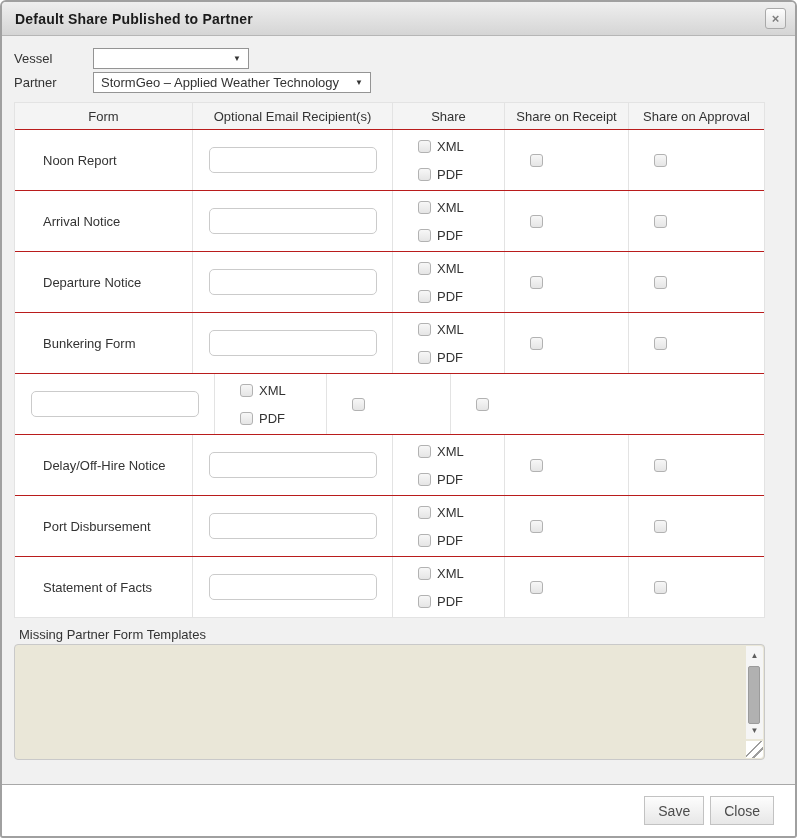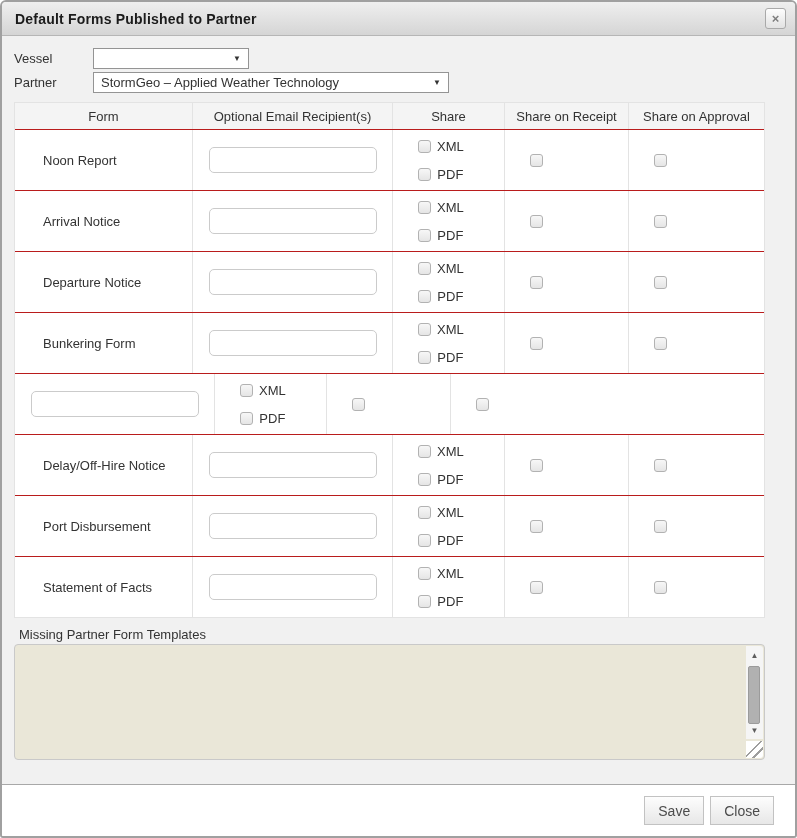--- a/index.html
+++ b/index.html
@@ -41,21 +41,21 @@
   .body { flex: 1 1 auto; padding: 12px 0 0 12px; background: #f1f1f1; }
   .filter-row { display: flex; align-items: center; height: 21px; margin-bottom: 3px; }
   .filter-row .flabel { width: 79px; color: #333; }
   .selectbox {
     height: 21px; background: #fff;
     border: 1px solid #949494;
     display: flex; align-items: center; justify-content: space-between;
     padding: 0 7px; color: #333; cursor: pointer;
   }
   .selectbox.vessel  { width: 156px; }
-  .selectbox.partner { width: 356px; }
+  .selectbox.partner { width: 278px; }
   .selectbox .caret { font-size: 8px; color: #333; margin-left: 8px; }
   
   .ftable { width: 751px; margin-top: 9px; border: 1px solid #e3e3e3; background: #404040; }
   .thead {
     display: flex; height: 26px; align-items: center;
     background: #f4f4f4; color: #333;
   }
   .th, .td { border-right: 1px solid #e3e3e3; height: 100%; }
   .th:last-child, .td:last-child { border-right: none; }
   .th { display: flex; align-items: center; justify-content: center; }
@@ -68,21 +68,21 @@
   .td { display: flex; align-items: center; }
   .td.c-form  { padding-left: 28px; color: #333; }
   .td.c-email { justify-content: center; }
   .email-input {
     width: 168px; height: 26px;
     border: 1px solid #cbcbcb; border-radius: 5px;
     background: #fff; padding: 0 7px;
     font: 13px "Liberation Sans", sans-serif; color: #333; outline: none;
   }
   .td.c-share { padding-left: 25px; }
-  .share-stack { display: flex; flex-direction: column; gap: 13px; align-items: center; }
+  .share-stack { display: flex; flex-direction: column; gap: 13px; }
   .cb-line { display: flex; align-items: center; gap: 6px; color: #333; }
   .cb {
     appearance: none; -webkit-appearance: none;
     width: 13px; height: 13px;
     border: 1px solid #b2b2b2; border-radius: 3px;
     background: linear-gradient(#f7f7f7, #e5e5e5);
     cursor: pointer; margin: 0;
   }
   .td.c-receipt, .td.c-approval { padding-left: 25px; }
   
@@ -134,21 +134,21 @@
     font: 14px "Liberation Sans", sans-serif; color: #4c4c4c;
     cursor: pointer;
   }
 </style>
 </head>
 <body>
 
 <div class="dialog">
 
   <div class="titlebar">
-    <span class="title">Default Forms Published to Partner</span>
+    <span class="title">Default Share Published to Partner</span>
     <span class="close-btn">×</span>
   </div>
 
   <div class="body">
 
     <div class="filter-row">
       <span class="flabel">Vessel</span>
       <div class="selectbox vessel">
         <span></span>
         <span class="caret">▼</span>

